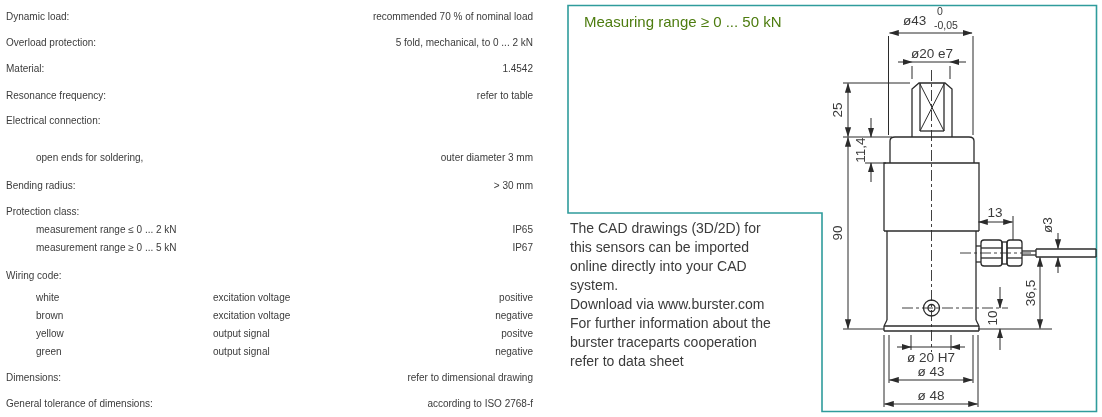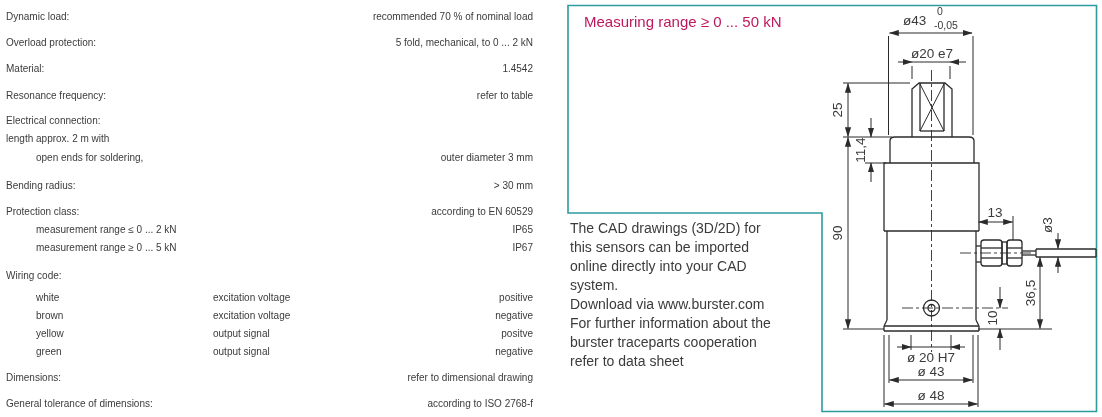--- a/index.html
+++ b/index.html
@@ -6,21 +6,21 @@
   #page{position:relative;width:1102px;height:417px;background:#fff;overflow:hidden;
         font-family:"Liberation Sans","DejaVu Sans",sans-serif;color:#3b3b3b;}
   
   .spec-row{position:absolute;left:6px;width:527px;height:18px;font-size:10px;line-height:18px;
             display:flex;justify-content:space-between;white-space:nowrap;}
   .spec-row .lbl{text-align:left;}
   .spec-row .val{text-align:right;}
   .spec-row.indent .lbl{padding-left:30px;}
   .spec-row .mid{position:absolute;left:207px;top:0;}
   
-  .measuring{position:absolute;left:584px;top:13px;font-size:15px;color:#be185d;white-space:nowrap;}
+  .measuring{position:absolute;left:584px;top:13px;font-size:15px;color:#4d7c0f;white-space:nowrap;}
   .cad{position:absolute;left:570px;top:219px;width:268px;font-size:14px;line-height:19px;color:#3b3b3b;}
   .cad .b{font-weight:normal;}
   .cad div{white-space:nowrap;}
   svg{position:absolute;left:0;top:0;}
   svg text{font-family:"Liberation Sans","DejaVu Sans",sans-serif;fill:#3a3a3a;}
   .dimtxt{font-size:13.5px;}
   .toltxt{font-size:10.5px;}
 </style>
 </head>
 <body>
@@ -42,33 +42,31 @@
       </div>
     <div class="spec-row" style="top:87px">
         <span class="lbl">Resonance frequency:</span>
         <span class="val">refer to table</span>
       </div>
     <div class="spec-row" style="top:112px">
         <span class="lbl">Electrical connection:</span>
         <span class="val"></span>
       </div>
     <div class="spec-row indent" style="top:130px">
-        <span class="val">length approx. 2 m with</span>
       </div>
     <div class="spec-row indent" style="top:149px">
         <span class="lbl">open ends for soldering,</span>
         <span class="val">outer diameter 3 mm</span>
       </div>
     <div class="spec-row" style="top:177px">
         <span class="lbl">Bending radius:</span>
         <span class="val">&gt; 30 mm</span>
       </div>
     <div class="spec-row" style="top:203px">
         <span class="lbl">Protection class:</span>
-        <span class="val">according to EN 60529</span>
       </div>
     <div class="spec-row indent" style="top:221px">
         <span class="lbl">measurement range ≤ 0 ... 2 kN</span>
         <span class="val">IP65</span>
       </div>
     <div class="spec-row indent" style="top:239px">
         <span class="lbl">measurement range ≥ 0 ... 5 kN</span>
         <span class="val">IP67</span>
       </div>
     <div class="spec-row" style="top:267px">

